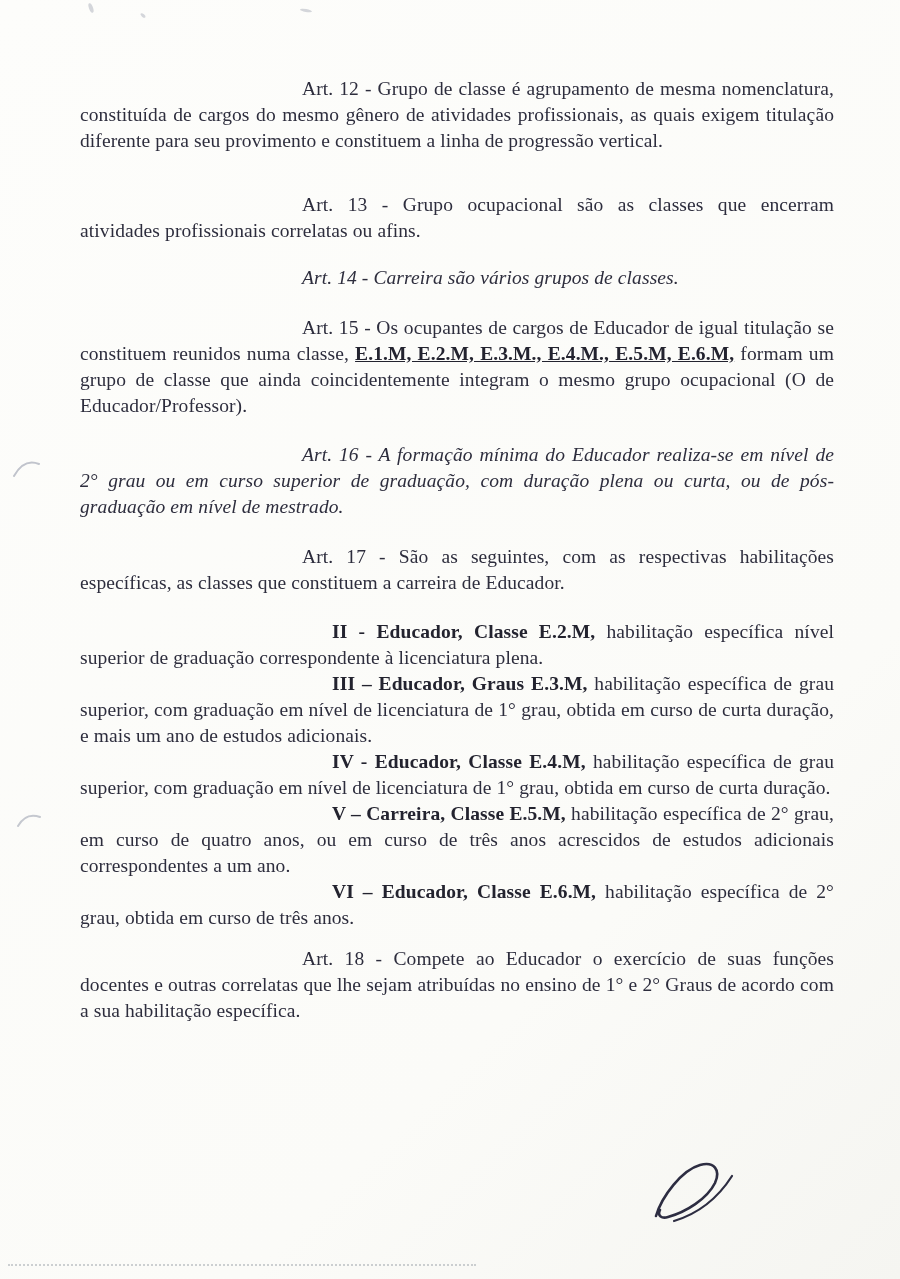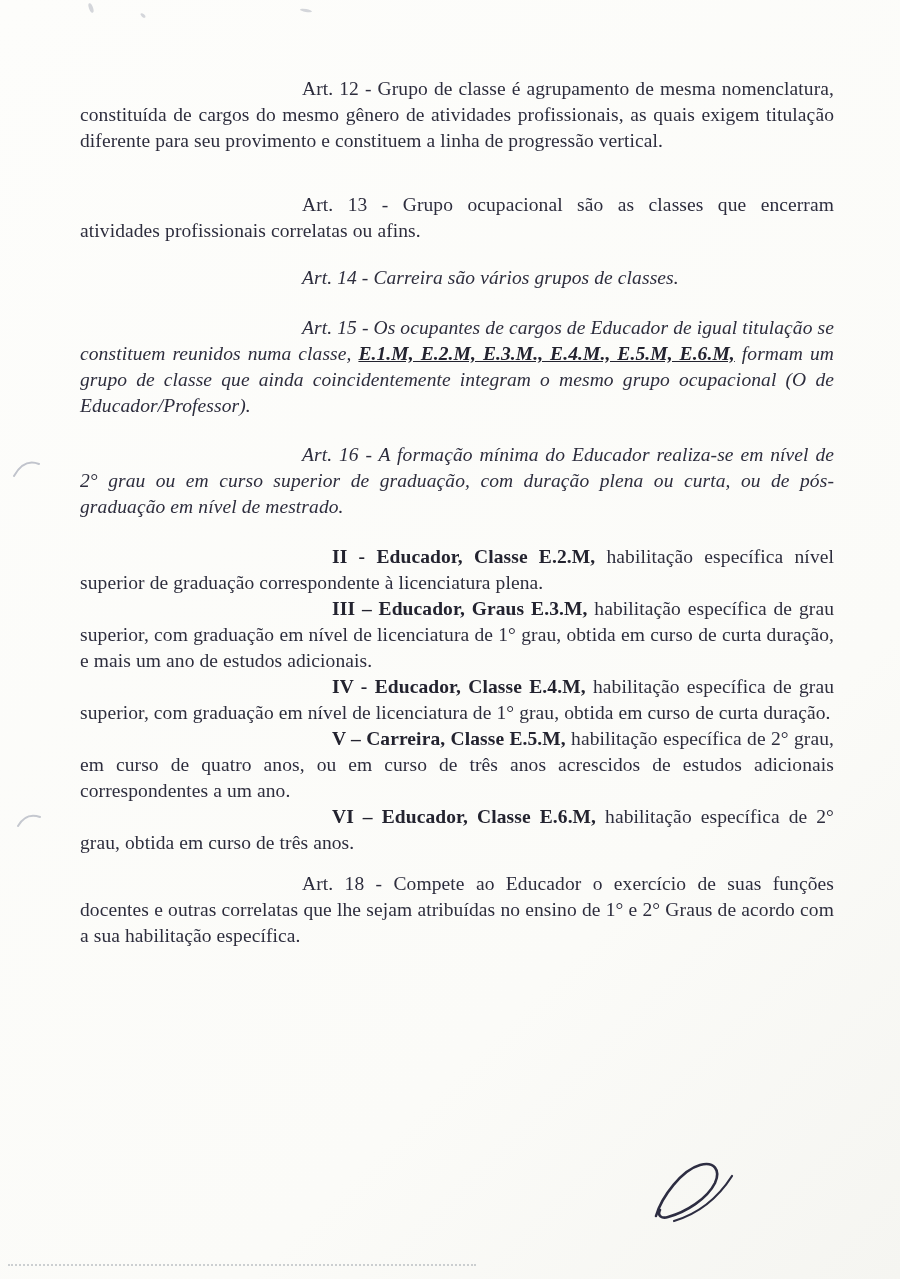--- a/index.html
+++ b/index.html
@@ -26,21 +26,21 @@
     font-size: 19.5px;
     line-height: 26px;
     text-align: justify;
     letter-spacing: 0.1px;
   }
   p.para { margin: 0; }
   p.art  { text-indent: 222px; }
   p.item { text-indent: 252px; }
   .mb38 { margin-bottom: 38px !important; }
   .mb24 { margin-bottom: 24px !important; font-style: italic; }
-  .mb23 { margin-bottom: 23px !important; font-style: italic; }
+  .mb23 { margin-bottom: 23px !important; }
   .mb21 { margin-bottom: 21px !important; }
   .items { margin-bottom: 15px; }
   .run.bold { font-weight: bold; color: #23232f; }
   .run.bu   { font-weight: bold; text-decoration: underline; color: #23232f; }
   .signature {
     position: absolute;
     left: 648px;
     top: 1158px;
     width: 96px;
     height: 72px;
@@ -85,20 +85,21 @@
     <p class="para art mb38"><span class="run">Art. 12 - Grupo de classe é agrupamento de mesma nomenclatura, constituída de cargos do mesmo gênero de atividades profissionais, as quais exigem titulação diferente para seu provimento e constituem a linha de progressão vertical.</span></p>
 
     <p class="para art mb21"><span class="run">Art. 13 - Grupo ocupacional são as classes que encerram atividades profissionais correlatas ou afins.</span></p>
 
     <p class="para art mb24"><span class="run">Art. 14 - Carreira são vários grupos de classes.</span></p>
 
     <p class="para art mb23"><span class="run">Art. 15 - Os ocupantes de cargos de Educador de igual titulação se constituem reunidos numa classe, </span><span class="run bu">E.1.M, E.2.M, E.3.M., E.4.M., E.5.M, E.6.M,</span><span class="run"> formam um grupo de classe que ainda coincidentemente integram o mesmo grupo ocupacional (O de Educador/Professor).</span></p>
 
     <p class="para art mb24"><span class="run">Art. 16 - A formação mínima do Educador realiza-se em nível de 2° grau ou em curso superior de graduação, com duração plena ou curta, ou de pós-graduação em nível de mestrado.</span></p>
 
+    <p class="para art mb23"><span class="run">Art. 17 - São as seguintes, com as respectivas habilitações específicas, as classes que constituem a carreira de Educador.</span></p>
 
     <div class="items">
       <p class="para item"><span class="run bold">II - Educador, Classe E.2.M,</span><span class="run"> habilitação específica nível superior de graduação correspondente à licenciatura plena.</span></p>
       <p class="para item"><span class="run bold">III – Educador, Graus E.3.M,</span><span class="run"> habilitação específica de grau superior, com graduação em nível de licenciatura de 1° grau, obtida em curso de curta duração, e mais um ano de estudos adicionais.</span></p>
       <p class="para item"><span class="run bold">IV - Educador, Classe E.4.M,</span><span class="run"> habilitação específica de grau superior, com graduação em nível de licenciatura de 1° grau, obtida em curso de curta duração.</span></p>
       <p class="para item"><span class="run bold">V – Carreira, Classe E.5.M,</span><span class="run"> habilitação específica de 2° grau, em curso de quatro anos, ou em curso de três anos acrescidos de estudos adicionais correspondentes a um ano.</span></p>
       <p class="para item"><span class="run bold">VI – Educador, Classe E.6.M,</span><span class="run"> habilitação específica de 2° grau, obtida em curso de três anos.</span></p>
     </div>
 
     <p class="para art"><span class="run">Art. 18 - Compete ao Educador o exercício de suas funções docentes e outras correlatas que lhe sejam atribuídas no ensino de 1° e 2° Graus de acordo com a sua habilitação específica.</span></p>

